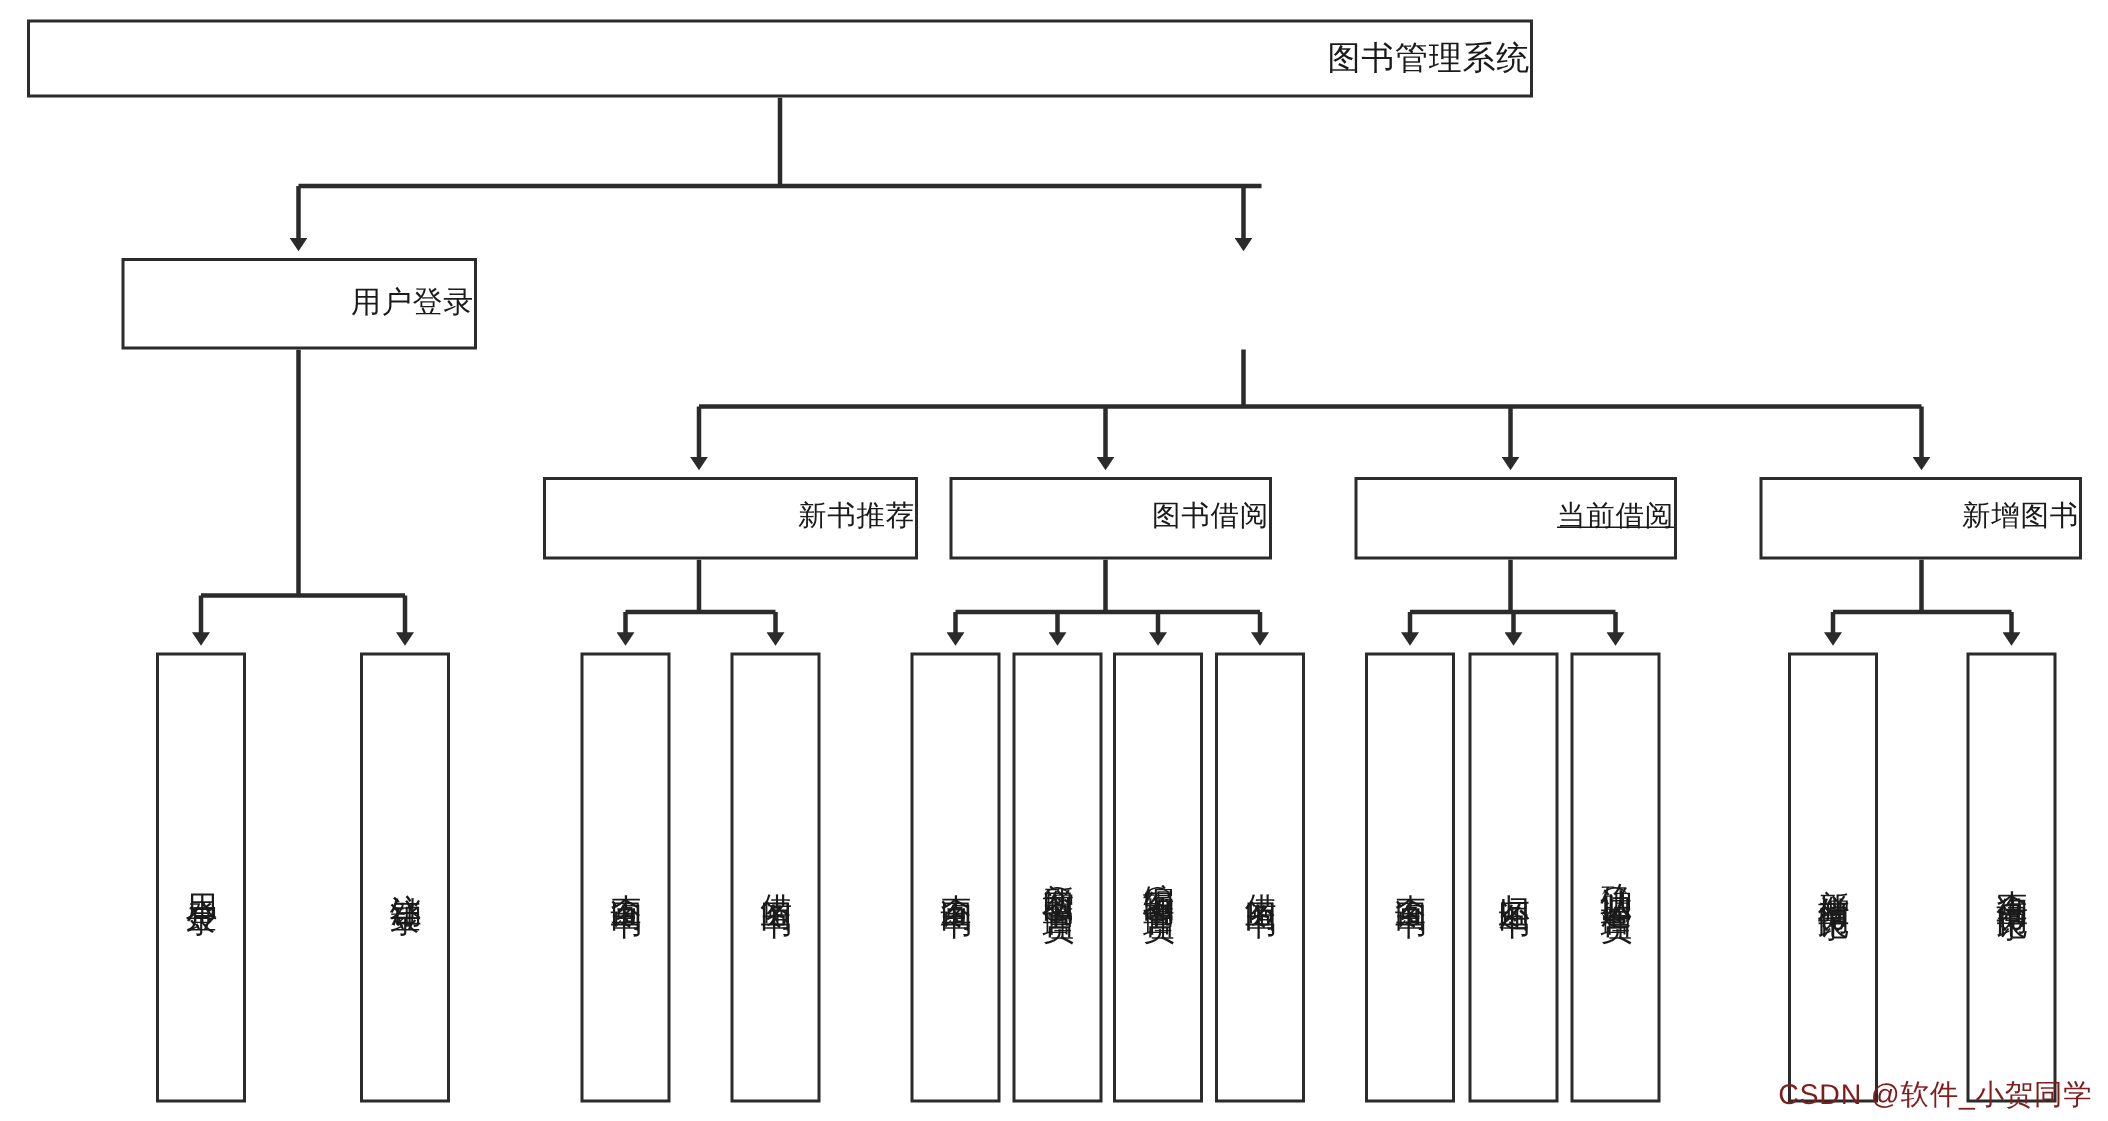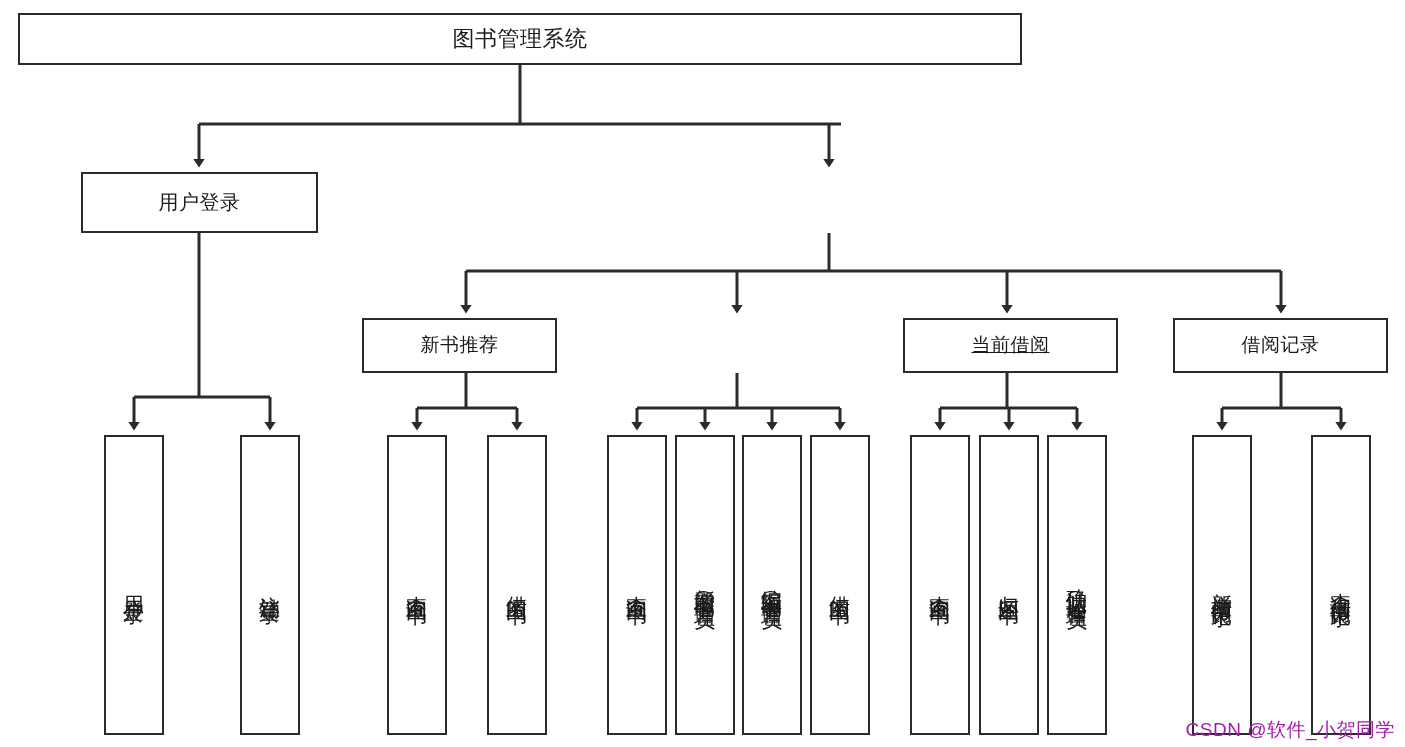--- a/index.html
+++ b/index.html
@@ -17,21 +17,21 @@
   #wires{position:absolute;left:0;top:0;width:1405px;height:747px;}
 
   
   .node{
     position:absolute;
     box-sizing:border-box;
     background:#ffffff;
     border:2px solid #2b2b2b;
     display:flex;
     align-items:center;
-    justify-content:center;
+    justify-content:flex-end;
     color:#1a1a1a;
     z-index:2;
   }
   .node .lbl{
     display:block;
     line-height:1.18;
     letter-spacing:0.5px;
     white-space:pre;
   }
 
@@ -55,21 +55,21 @@
     line-height:1;
     white-space:pre;
   }
 
   
   #watermark{
     position:absolute;
     right:10px;
     bottom:4px;
     font-size:19px;
-    color:#a21caf;
+    color:#7f1d1d;
     z-index:5;
     white-space:nowrap;
     letter-spacing:0.5px;
   }
 </style>
 </head>
 <body>
 
 <div id="canvas">
 
@@ -125,31 +125,34 @@
 
   <div class="node h-node root" style="left:18px;top:13px;width:1004px;height:52px;">
     <span class="lbl">图书管理系统</span>
   </div>
 
   <div class="node h-node lvl2" style="left:81px;top:172px;width:237px;height:61px;">
     <span class="lbl">用户登录</span>
   </div>
 
 
-  <div class="node h-node lvl3" style="left:362px;top:318px;width:195px;height:55px;">
+  <div class="node h-node lvl3" style="left:362px;top:318px;width:250px;height:55px;">
     <span class="lbl">新书推荐</span>
   </div>
 
+  <div class="node h-node lvl3" style="left:633px;top:318px;width:215px;height:55px;">
+    <span class="lbl">图书借阅</span>
+  </div>
 
   <div class="node h-node lvl3" style="left:903px;top:318px;width:215px;height:55px;text-decoration:underline;">
     <span class="lbl">当前借阅</span>
   </div>
 
   <div class="node h-node lvl3" style="left:1173px;top:318px;width:215px;height:55px;">
-    <span class="lbl">借阅记录</span>
+    <span class="lbl">新增图书</span>
   </div>
 
   <div class="node leaf" style="left:104px;top:435px;width:60px;height:300px;">
     <span class="lbl">用户登录</span>
   </div>
 
   <div class="node leaf" style="left:240px;top:435px;width:60px;height:300px;">
     <span class="lbl">注销登录</span>
   </div>
 

